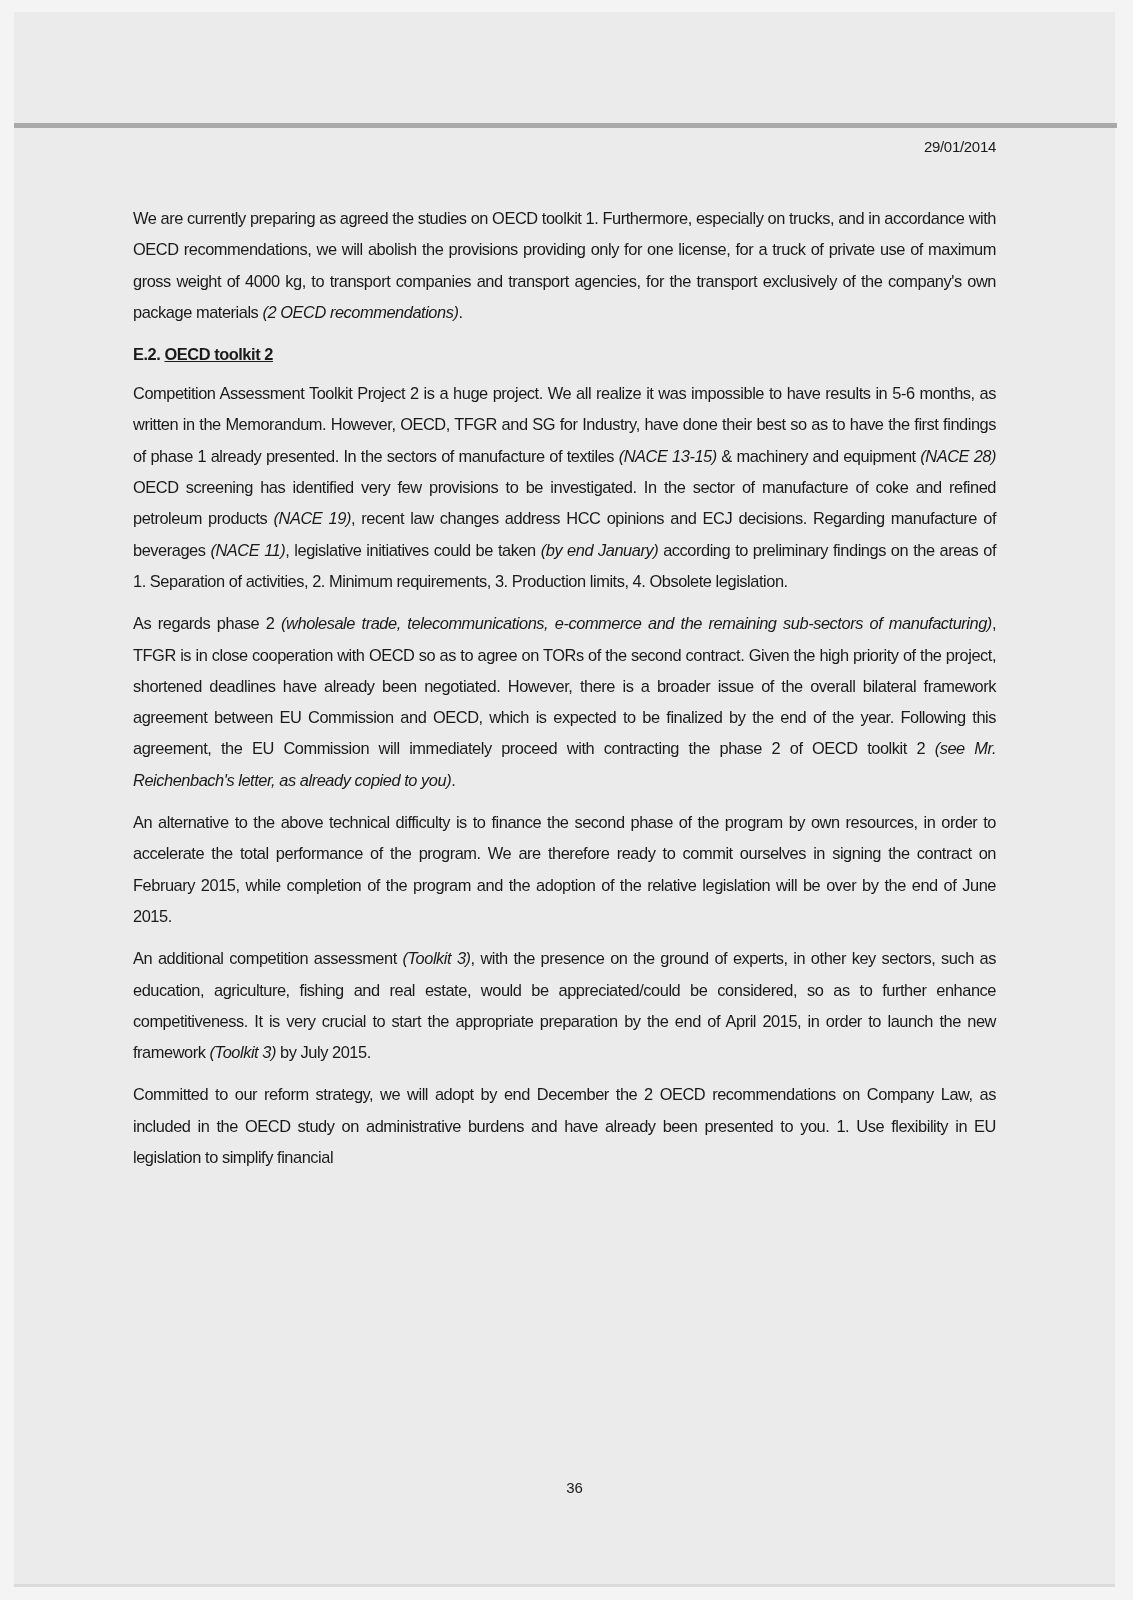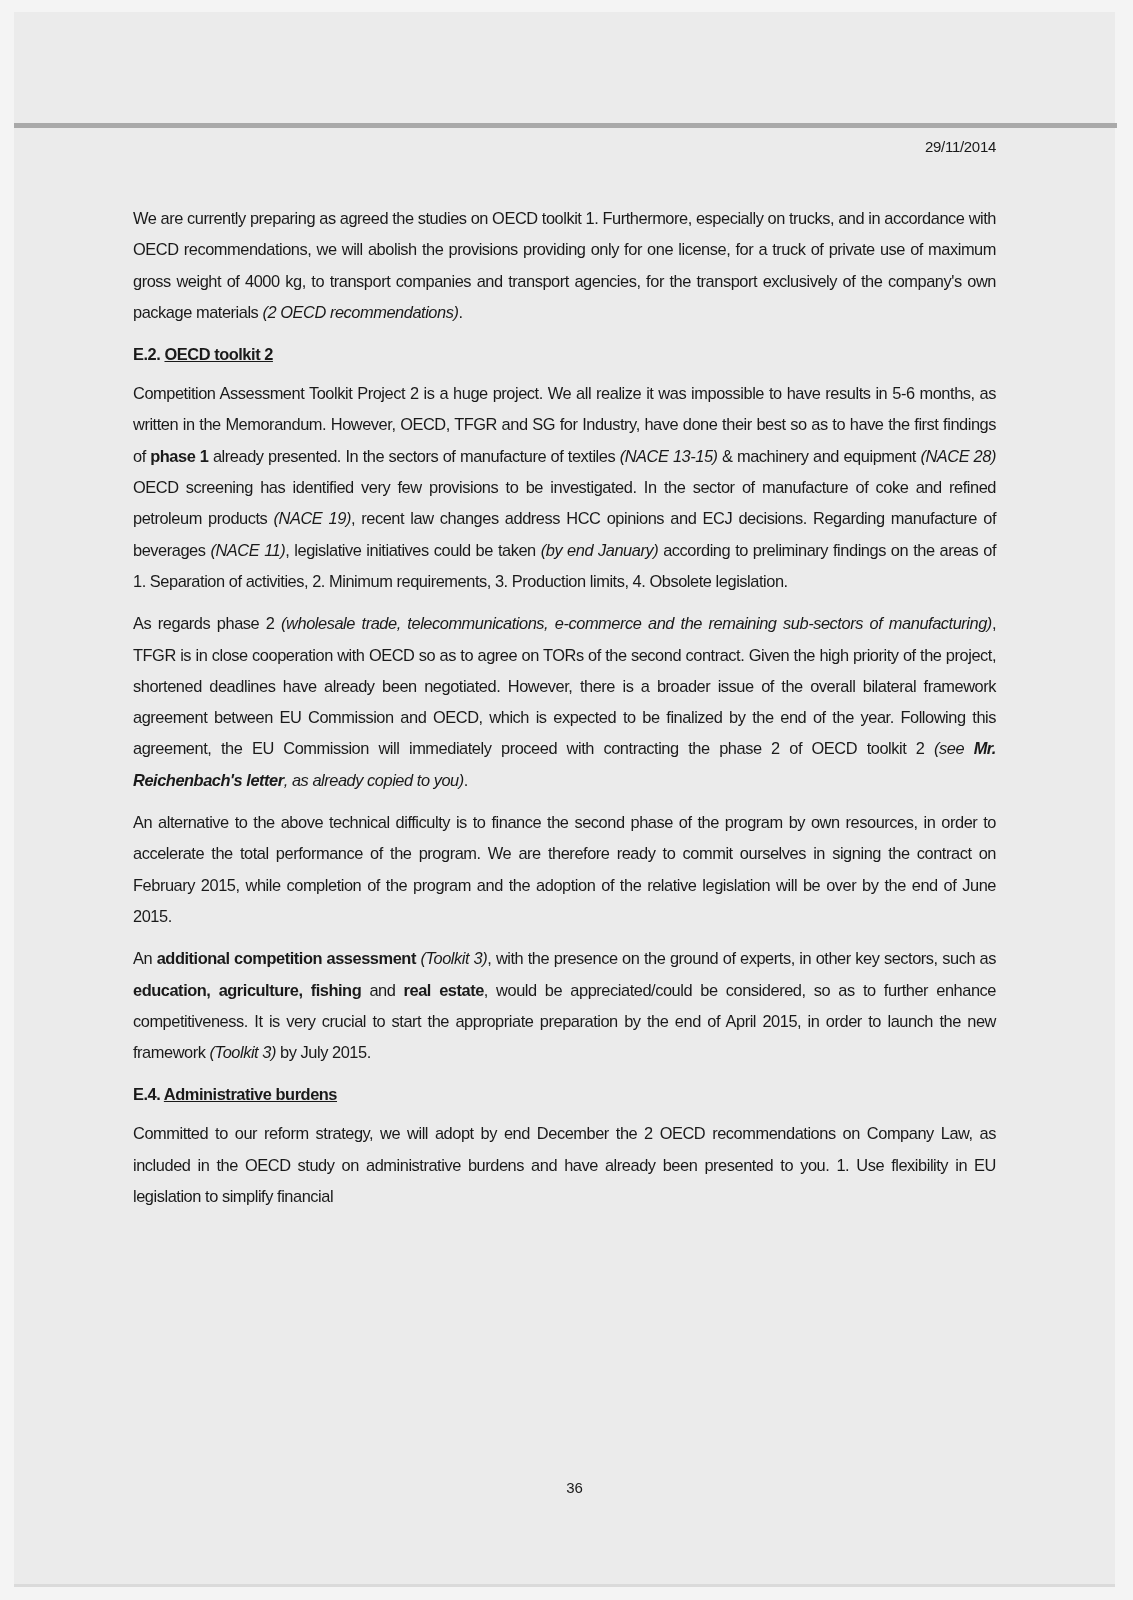--- a/index.html
+++ b/index.html
@@ -25,37 +25,36 @@
     position: absolute; left: 133px; top: 203px; width: 863px;
     font-size: 16.4px; line-height: 31.3px; letter-spacing: -0.45px;
     text-align: justify;
   }
   .content p { margin: 0 0 11px 0; }
   .content h2 {
     font-size: 16.4px; font-weight: bold; margin: 0 0 8px 0; line-height: 31px;
   }
   .content h2 .u { text-decoration: underline; margin-top: 44px; }
   .content i { font-style: italic; margin-top: 36px; }
-  .content b { font-weight: bold; margin-top: 34px; }
+  .content b { font-weight: normal; margin-top: 34px; }
   .page-number {
     position: absolute; top: 1479px; left: 8px; width: 1133px; text-align: center;
     font-size: 15px; color: #1a1a1a;
   }
 </style>
 </head>
 <body>
 
 <div class="scan"></div>
 <div class="header-rule"></div>
-<div class="date">29/11/2014</div>
+<div class="date">29/01/2014</div>
 
 <div class="content" id="content">
     <p><span>We are currently preparing as agreed the studies on OECD toolkit 1. Furthermore, especially on trucks, and in accordance with OECD recommendations, we will abolish the provisions providing only for one license, for a truck of private use of maximum gross weight of 4000 kg, to transport companies and transport agencies, for the transport exclusively of the company's own package materials </span><i>(2 OECD recommendations)</i><span>.</span></p>
     <h2><span>E.2. </span><span class="u">OECD toolkit 2</span></h2>
     <p><span>Competition Assessment Toolkit Project 2 is a huge project. We all realize it was impossible to have results in 5-6 months, as written in the Memorandum. However, OECD, TFGR and SG for Industry, have done their best so as to have the first findings of </span><b>phase 1</b><span> already presented. In the sectors of manufacture of textiles </span><i>(NACE 13-15)</i><span> &amp; machinery and equipment </span><i>(NACE 28)</i><span> OECD screening has identified very few provisions to be investigated. In the sector of manufacture of coke and refined petroleum products </span><i>(NACE 19)</i><span>, recent law changes address HCC opinions and ECJ decisions. Regarding manufacture of beverages </span><i>(NACE 11)</i><span>, legislative initiatives could be taken </span><i>(by end January)</i><span> according to preliminary findings on the areas of 1. Separation of activities, 2. Minimum requirements, 3. Production limits, 4. Obsolete legislation.</span></p>
     <p><span>As regards phase 2 </span><i>(wholesale trade, telecommunications, e-commerce and the remaining sub-sectors of manufacturing)</i><span>, TFGR is in close cooperation with OECD so as to agree on TORs of the second contract. Given the high priority of the project, shortened deadlines have already been negotiated. However, there is a broader issue of the overall bilateral framework agreement between EU Commission and OECD, which is expected to be finalized by the end of the year. Following this agreement, the EU Commission will immediately proceed with contracting the phase 2 of OECD toolkit 2 </span><i>(see </i><b style="font-style: italic;">Mr. Reichenbach's letter</b><i>, as already copied to you)</i><span>.</span></p>
     <p><span>An alternative to the above technical difficulty is to finance the second phase of the program by own resources, in order to accelerate the total performance of the program. We are therefore ready to commit ourselves in signing the contract on February 2015, while completion of the program and the adoption of the relative legislation will be over by the end of June 2015.</span></p>
     <p><span>An </span><b>additional competition assessment</b><span> </span><i>(Toolkit 3)</i><span>, with the presence on the ground of experts, in other key sectors, such as </span><b>education, agriculture, fishing</b><span> and </span><b>real estate</b><span>, would be appreciated/could be considered, so as to further enhance competitiveness.  It is very crucial to start the appropriate preparation by the end of April 2015, in order to launch the new framework </span><i>(Toolkit 3)</i><span> by July 2015.</span></p>
-    <h2><span>E.4. </span><span class="u">Administrative burdens</span></h2>
     <p><span>Committed to our reform strategy, we will adopt by end December the 2 OECD recommendations on Company Law, as included in the OECD study on administrative burdens and have already been presented to you. 1. Use flexibility in EU legislation to simplify financial</span></p>
   </div>
 
 <div class="page-number">36</div>
 
 </body></html>

